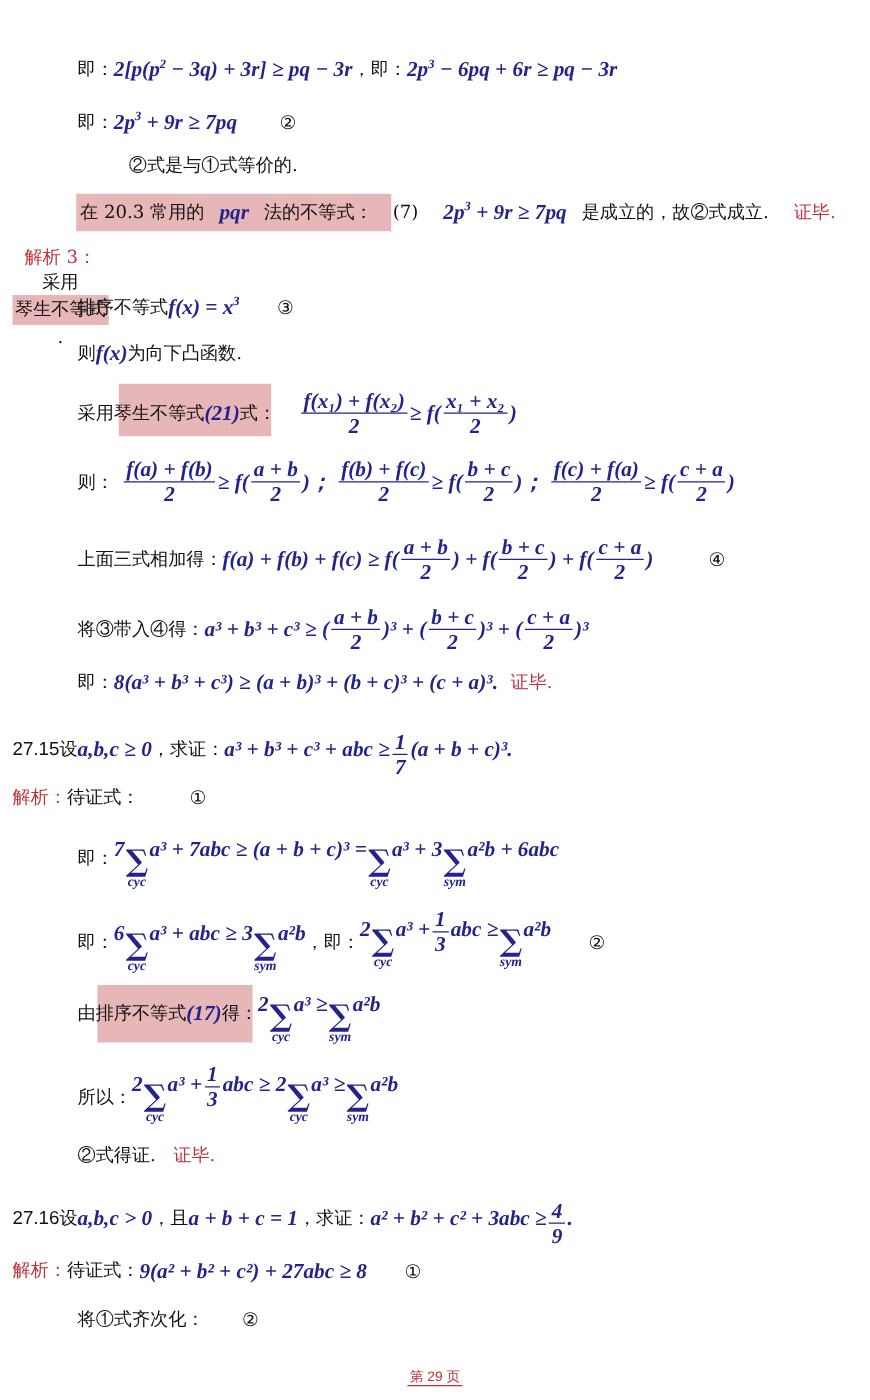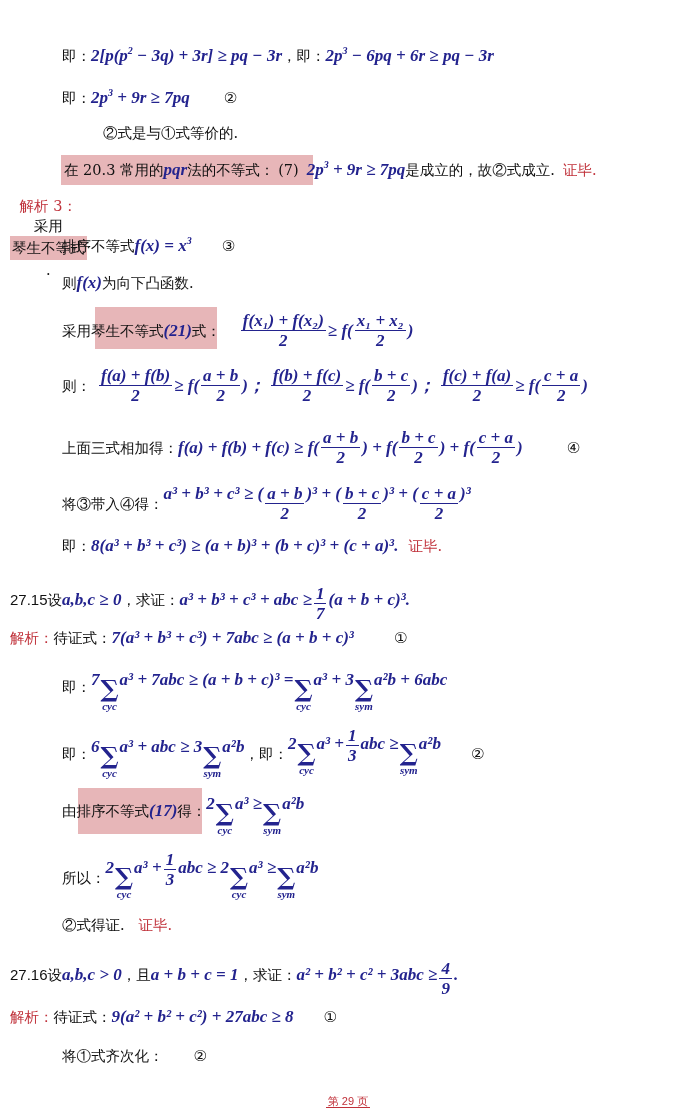--- a/index.html
+++ b/index.html
@@ -37,21 +37,21 @@
   <span class="cn">即：</span>
   <span class="math"><span>2p</span><sup>3</sup><span> + 9r ≥ 7pq</span></span>
   <span class="circ" style="margin-left:34px;">②</span>
 </div>
 
 <div class="line" style="left:62px; top:123px;margin-left:41px;">
   <span class="cn">②式是与①式等价的.</span>
 </div>
 
 <div class="hlblock" style="left:61px; top:155px; width:252px; height:30px;"></div>
-<div class="line" style="left:64px; top:160px;">
+<div class="line" style="left:64px; top:160px;gap:12px;">
   <span class="cn">在 20.3 常用的 </span>
   <span class="math">pqr</span>
   <span class="cn"> 法的不等式：</span>
   <span class="cn" style="margin-left:4px;">(7)</span>
   <span class="math" style="margin-left:8px;"><span>2p</span><sup>3</sup><span> + 9r ≥ 7pq</span></span>
   <span class="cn">是成立的，故②式成立.</span>
   <span class="cn red" style="margin-left:8px;">证毕.</span>
 </div>
 
 <div class="line" style="left:10px; top:196px;flex-direction:column;">
@@ -147,21 +147,21 @@
         <span class="n">c + a</span>
         <span class="d">2</span>
       </span>
     <span>)</span>
   </span>
   <span class="circ" style="margin-left:44px;">④</span>
 </div>
 
 <div class="line" style="left:62px; top:484px;">
   <span class="cn">将③带入④得：</span>
-  <span class="math" style="display:inline-flex; align-items:flex-start;">
+  <span class="math" style="display:inline-flex; align-items:center;">
     <span>a³ + b³ + c³ ≥ (</span>
     <span class="frac">
         <span class="n">a + b</span>
         <span class="d">2</span>
       </span>
     <span>)³ + (</span>
     <span class="frac">
         <span class="n">b + c</span>
         <span class="d">2</span>
       </span>
@@ -191,21 +191,20 @@
         <span class="n">1</span>
         <span class="d">7</span>
       </span>
     <span>(a + b + c)³.</span>
   </span>
 </div>
 
 <div class="line" style="left:10px; top:628px;">
   <span class="cn red">解析：</span>
   <span class="cn">待证式：</span>
-  <span class="math">7(a³ + b³ + c³) + 7abc ≥ (a + b + c)³</span>
   <span class="circ" style="margin-left:40px;">①</span>
 </div>
 
 <div class="line" style="left:62px; top:670px;">
   <span class="cn">即：</span>
   <span class="math" style="display:inline-flex; align-items:flex-start;">
     <span>7</span>
     <span class="sum">
         <span class="s">∑</span>
         <span class="l">cyc</span>

